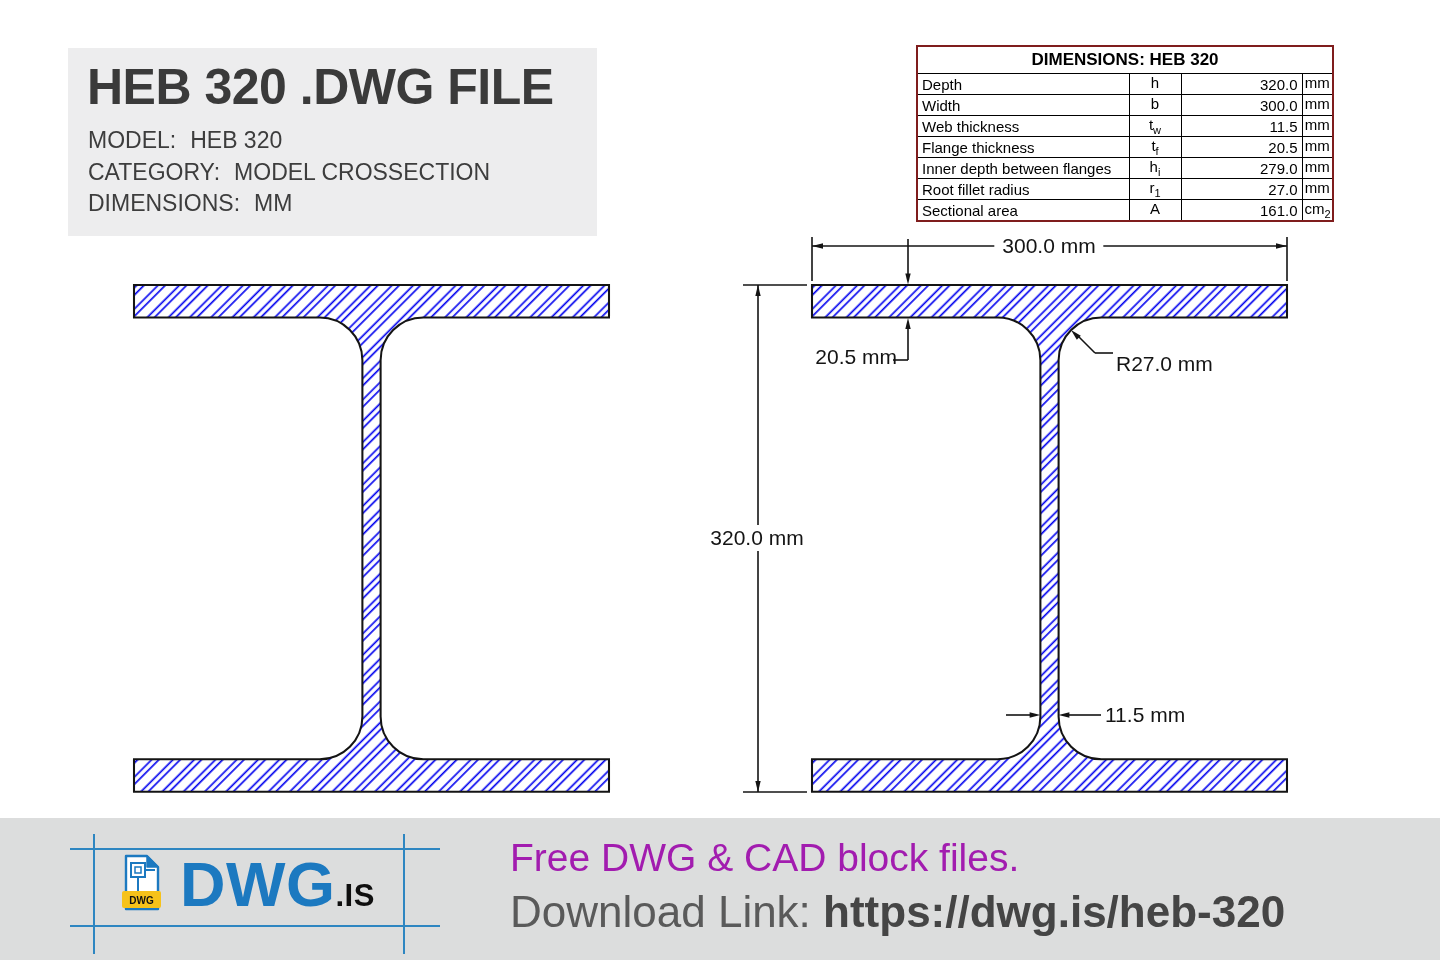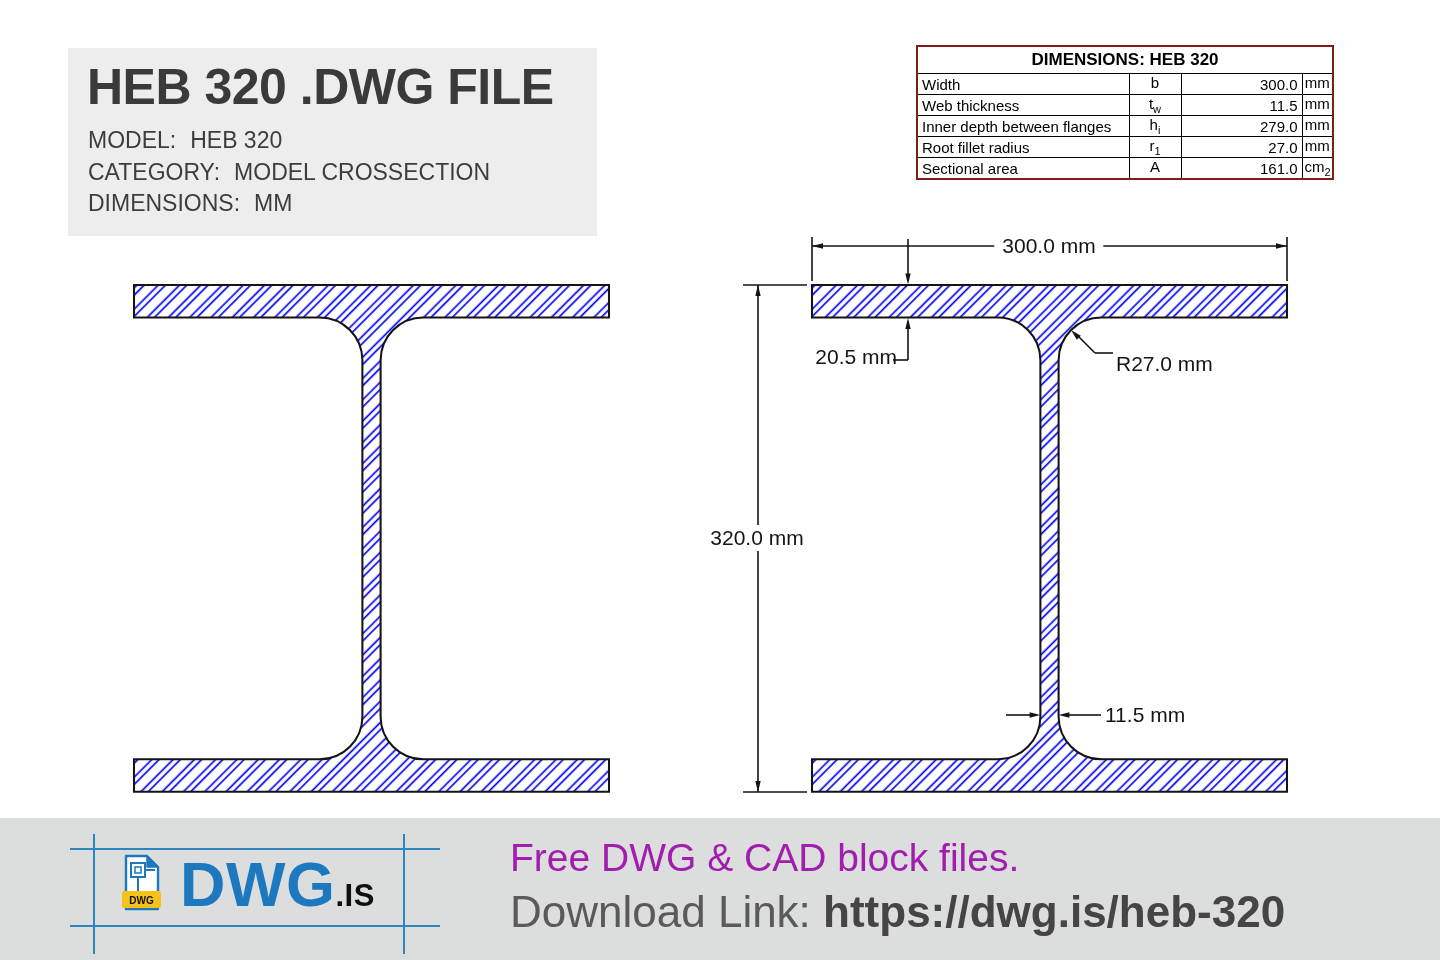--- a/index.html
+++ b/index.html
@@ -85,29 +85,41 @@
         <col style="width:121px">
         <col style="width:31px">
       </colgroup>
     <thead>
       <tr>
         <th colspan="4">DIMENSIONS: HEB 320</th>
       </tr>
     </thead>
     <tbody>
         <tr>
+          <td class="c-prop">Depth</td>
+          <td class="c-sym"><span>h</span><sub></sub></td>
+          <td class="c-val">320.0</td>
+          <td class="c-unit"><span>mm</span><sub></sub></td>
+        </tr>
+        <tr>
           <td class="c-prop">Width</td>
           <td class="c-sym"><span>b</span><sub></sub></td>
           <td class="c-val">300.0</td>
           <td class="c-unit"><span>mm</span><sub></sub></td>
         </tr>
         <tr>
           <td class="c-prop">Web thickness</td>
           <td class="c-sym"><span>t</span><sub>w</sub></td>
           <td class="c-val">11.5</td>
+          <td class="c-unit"><span>mm</span><sub></sub></td>
+        </tr>
+        <tr>
+          <td class="c-prop">Flange thickness</td>
+          <td class="c-sym"><span>t</span><sub>f</sub></td>
+          <td class="c-val">20.5</td>
           <td class="c-unit"><span>mm</span><sub></sub></td>
         </tr>
         <tr>
           <td class="c-prop">Inner depth between flanges</td>
           <td class="c-sym"><span>h</span><sub>i</sub></td>
           <td class="c-val">279.0</td>
           <td class="c-unit"><span>mm</span><sub></sub></td>
         </tr>
         <tr>
           <td class="c-prop">Root fillet radius</td>

